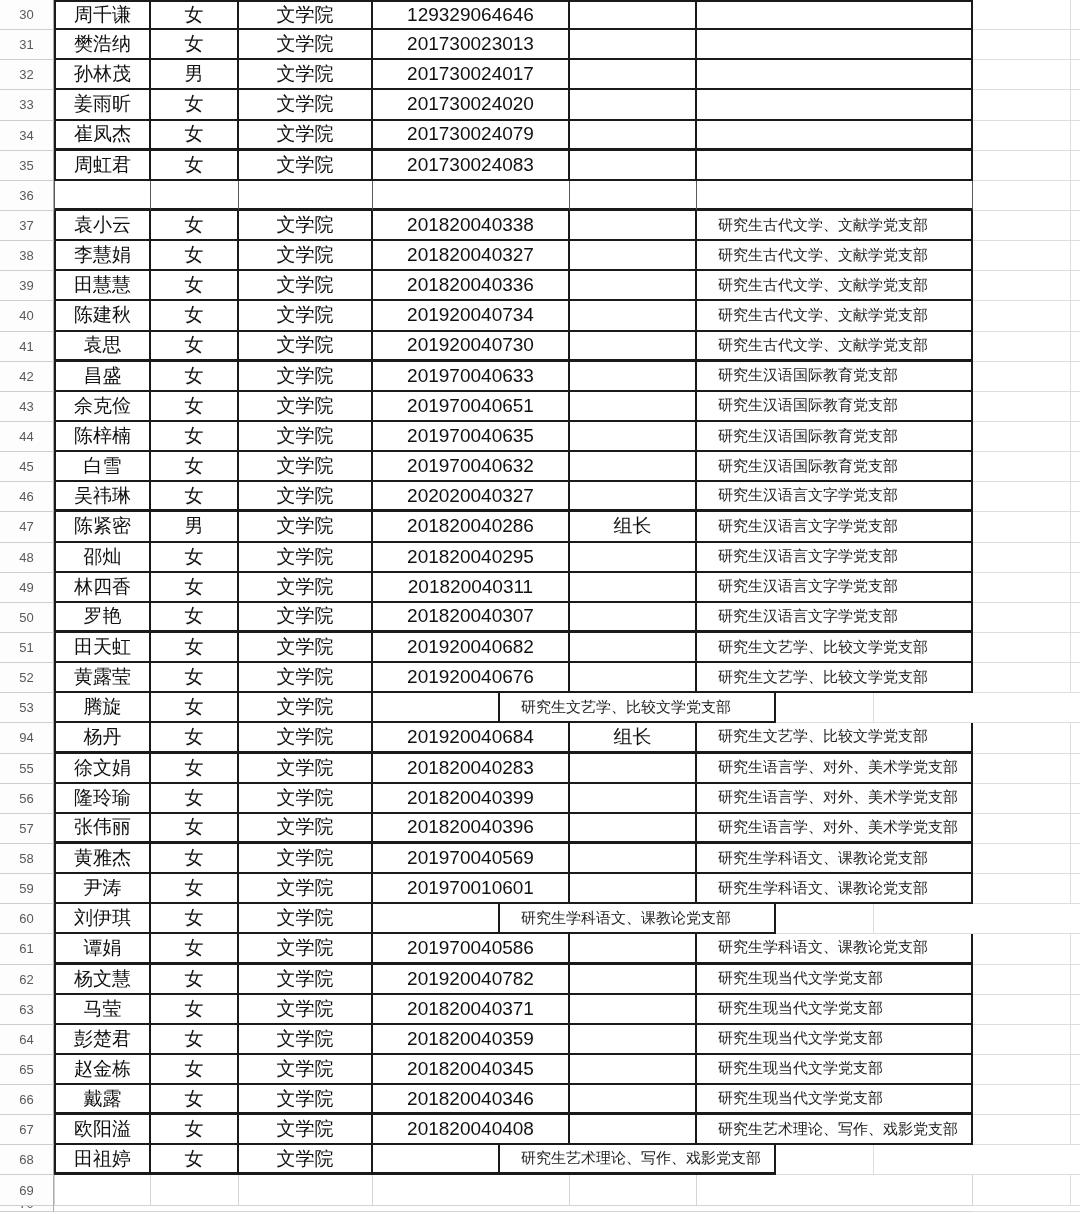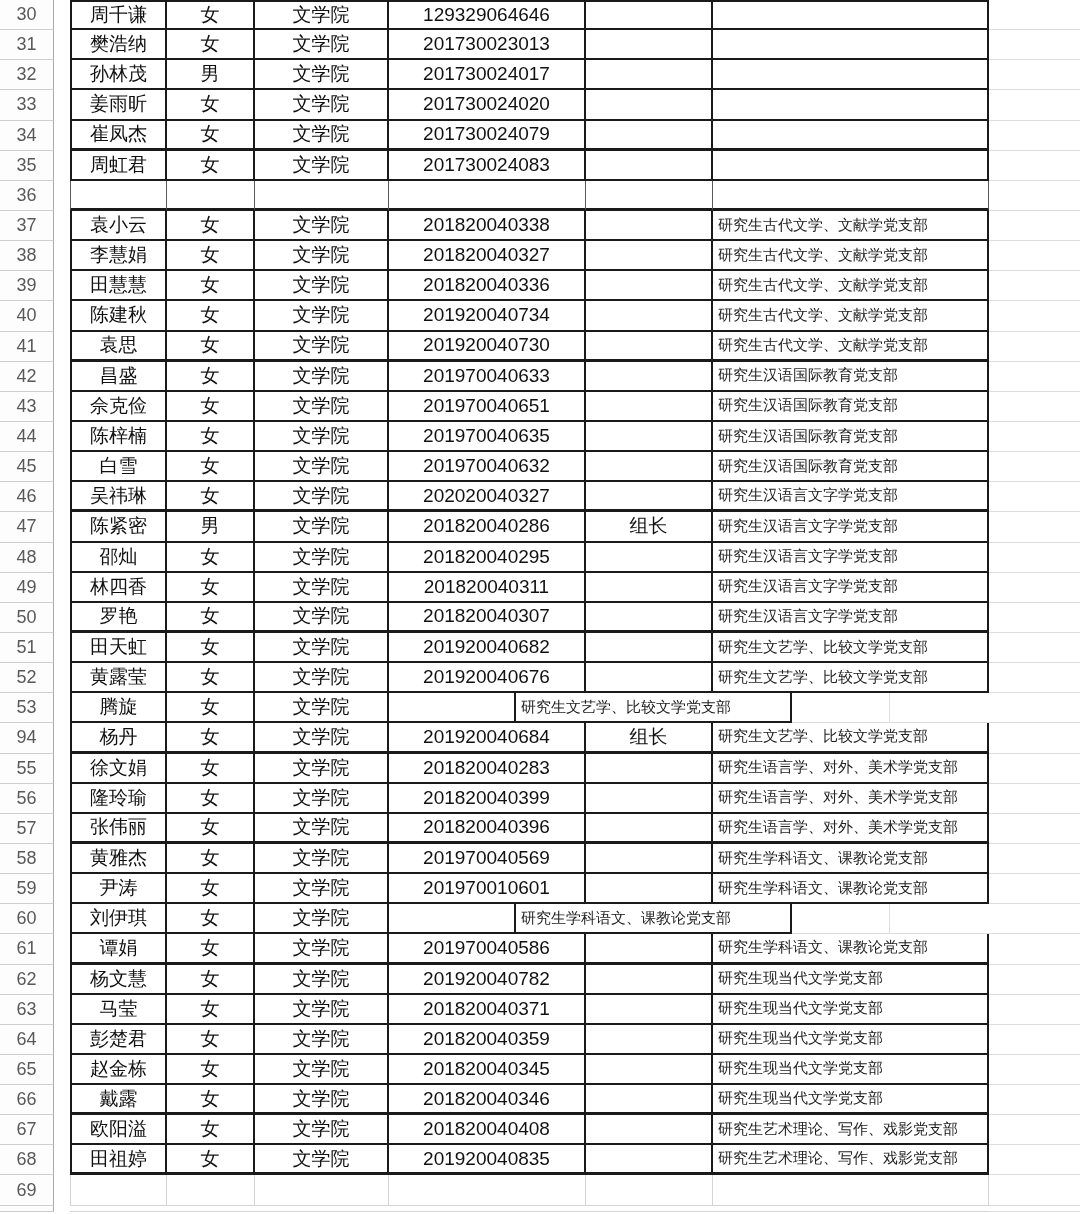--- a/index.html
+++ b/index.html
@@ -17,36 +17,36 @@
   .cell{
     box-sizing:border-box;
     display:flex;align-items:center;justify-content:center;
     overflow:hidden;white-space:nowrap;
   }
   
   .rn{
     flex:0 0 54px;width:54px;
     border-right:1px solid #a9a9a9;
     border-bottom:1px solid #cfcfcf;
-    color:#595959;font-size:18px;
+    color:#595959;font-size:13px;
     background:#fdfdfd;
   }
   
   .c-name   {flex:0 0 97px;width:97px;}
   .c-gender {flex:0 0 88px;width:88px;}
   .c-college{flex:0 0 134px;width:134px;}
   .c-id     {flex:0 0 197px;width:197px;}
   .c-role   {flex:0 0 127px;width:127px;}
-  .c-branch {flex:0 0 276px;width:276px;justify-content:flex-start;padding-left:5px;}
+  .c-branch {flex:0 0 276px;width:276px;justify-content:flex-start;padding-left:21px;}
   .data{
     border-right:2px solid #1a1a1a;
     border-bottom:2px solid #1a1a1a;
     font-size:19px;
   }
-  .row .data.first{border-left:2px solid #1a1a1a;margin-left:16px;}
+  .row .data.first{border-left:2px solid #1a1a1a;}
   .row.top .data{border-top:2px solid #1a1a1a;}
   .row.thick .data{border-bottom-width:3px;}
   .c-branch{font-size:15px;color:#222;}
   
   .row.sep .data{
     border-right:1px solid #5a5a5a;
     border-bottom:3px solid #1a1a1a;
     background:#fff;
   }
   .row.sep .data.first{border-left:1px solid #5a5a5a;}
@@ -523,21 +523,20 @@
         <div class="cell data c-branch">研究生艺术理论、写作、戏影党支部</div>
         <div class="extra">
           <div class="inner"></div>
         </div>
       </div>
       <div class="row  thick">
         <div class="cell rn">68</div>
         <div class="cell data c-name first">田祖婷</div>
         <div class="cell data c-gender">女</div>
         <div class="cell data c-college">文学院</div>
-        <div class="cell data c-id">201920040835</div>
         <div class="cell data c-role"></div>
         <div class="cell data c-branch">研究生艺术理论、写作、戏影党支部</div>
         <div class="extra">
           <div class="inner"></div>
         </div>
       </div>
       <div class="row light">
         <div class="cell rn">69</div>
         <div class="cell data c-name first"></div>
         <div class="cell data c-gender"></div>

